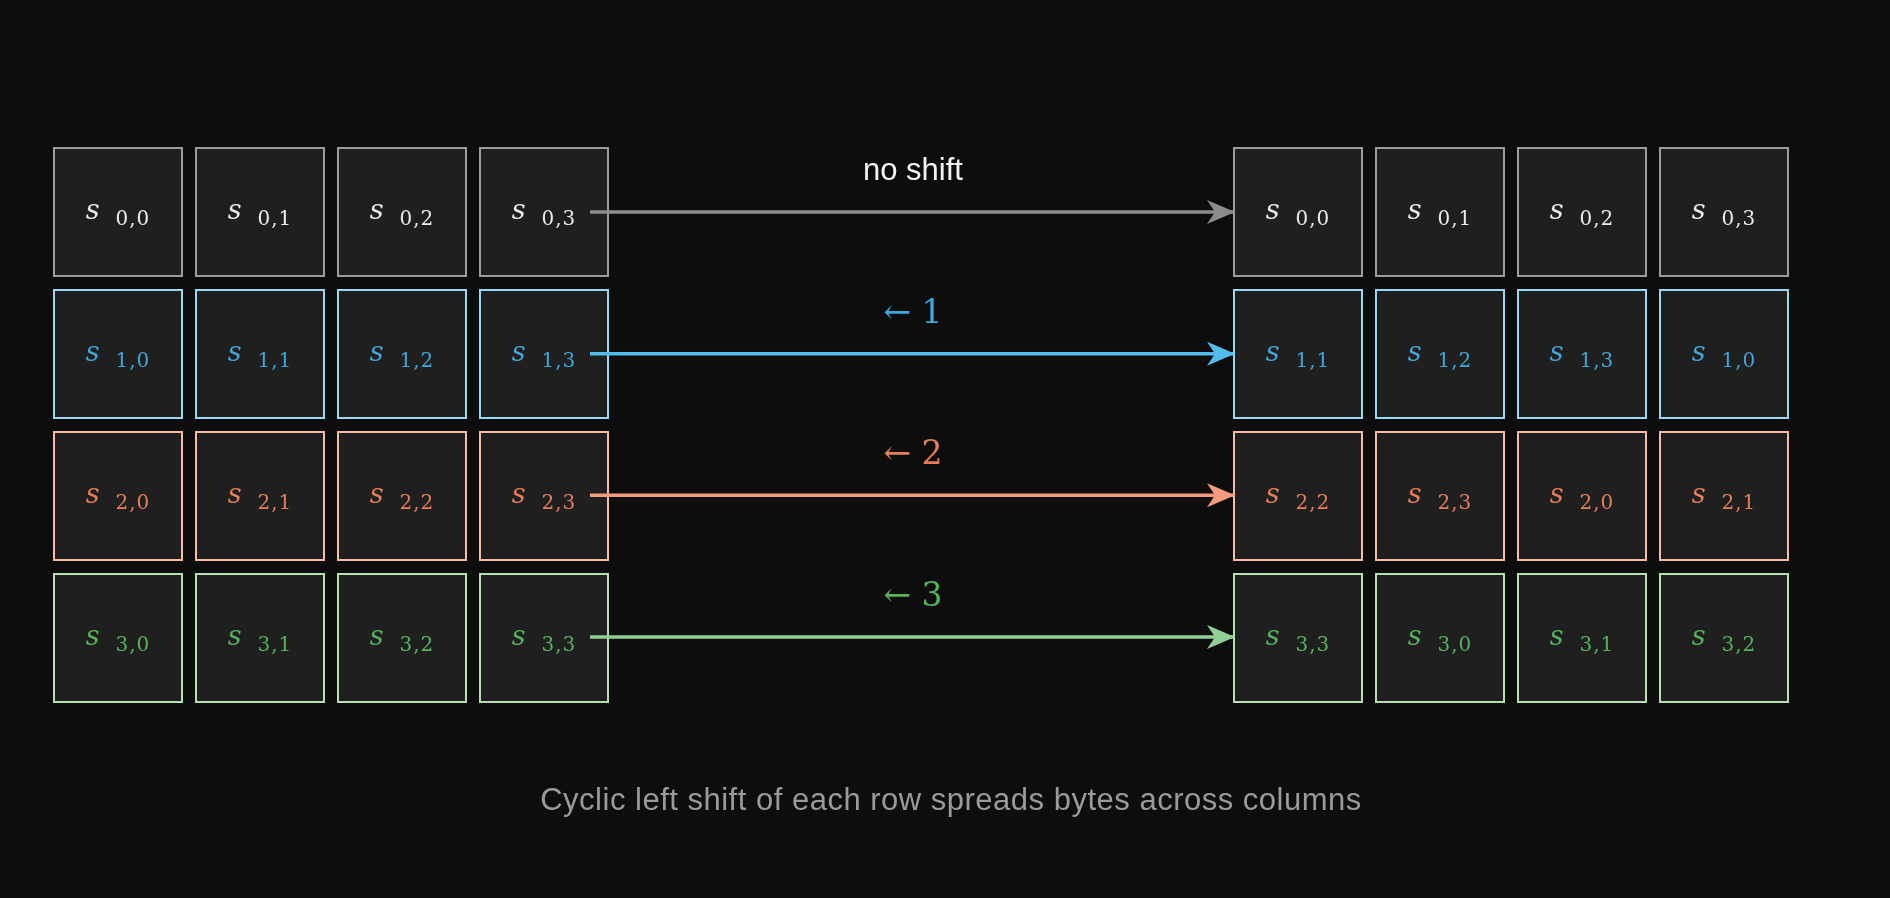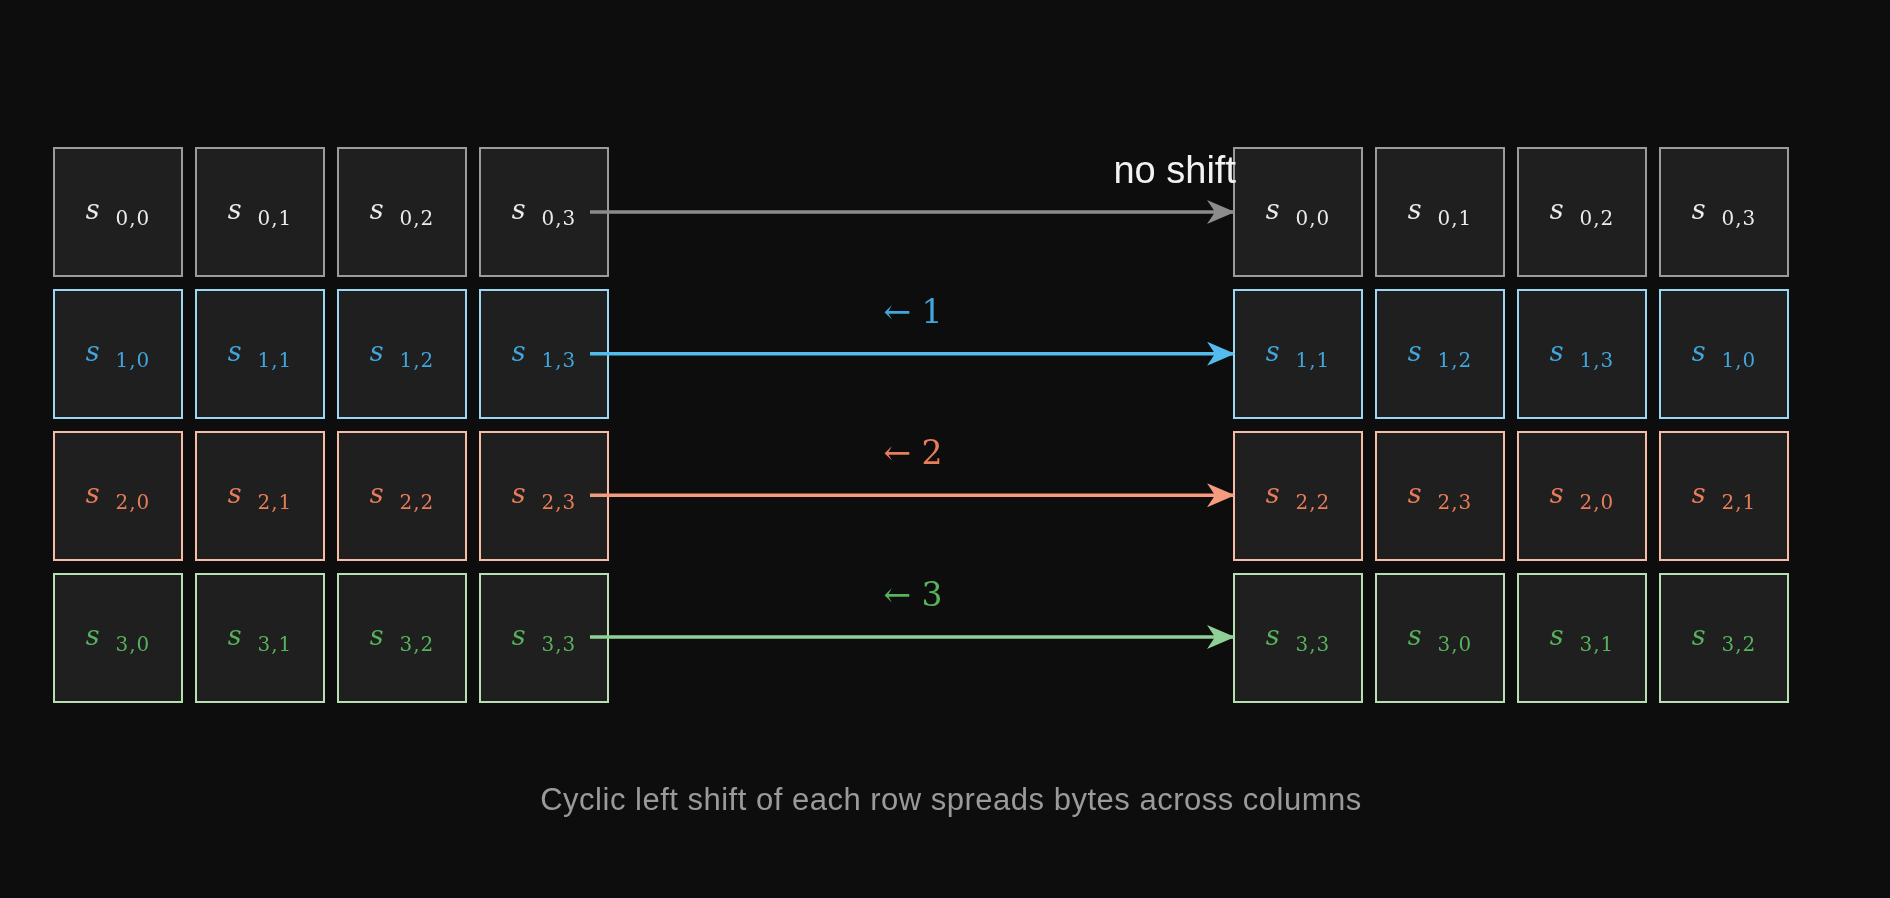--- a/index.html
+++ b/index.html
@@ -63,23 +63,22 @@
     position: absolute;
     left: 590px;
     width: 646px;
     height: 40px;
     line-height: 40px;
     text-align: center;
     border: none;
   }
   .shift-label.sans {
     font-family: "Liberation Sans", sans-serif;
-    font-size: 38px;
+    font-size: 31px;
     color: #f2f2f2;
-    text-align: right;
   }
   .shift-label.serif {
     font-family: "DejaVu Serif", serif;
     font-size: 33px;
   }
   .lbl-0 { top: 150px; }
   .lbl-1 { top: 292px; }
   .lbl-2 { top: 433px; }
   .lbl-3 { top: 575px; }
 

